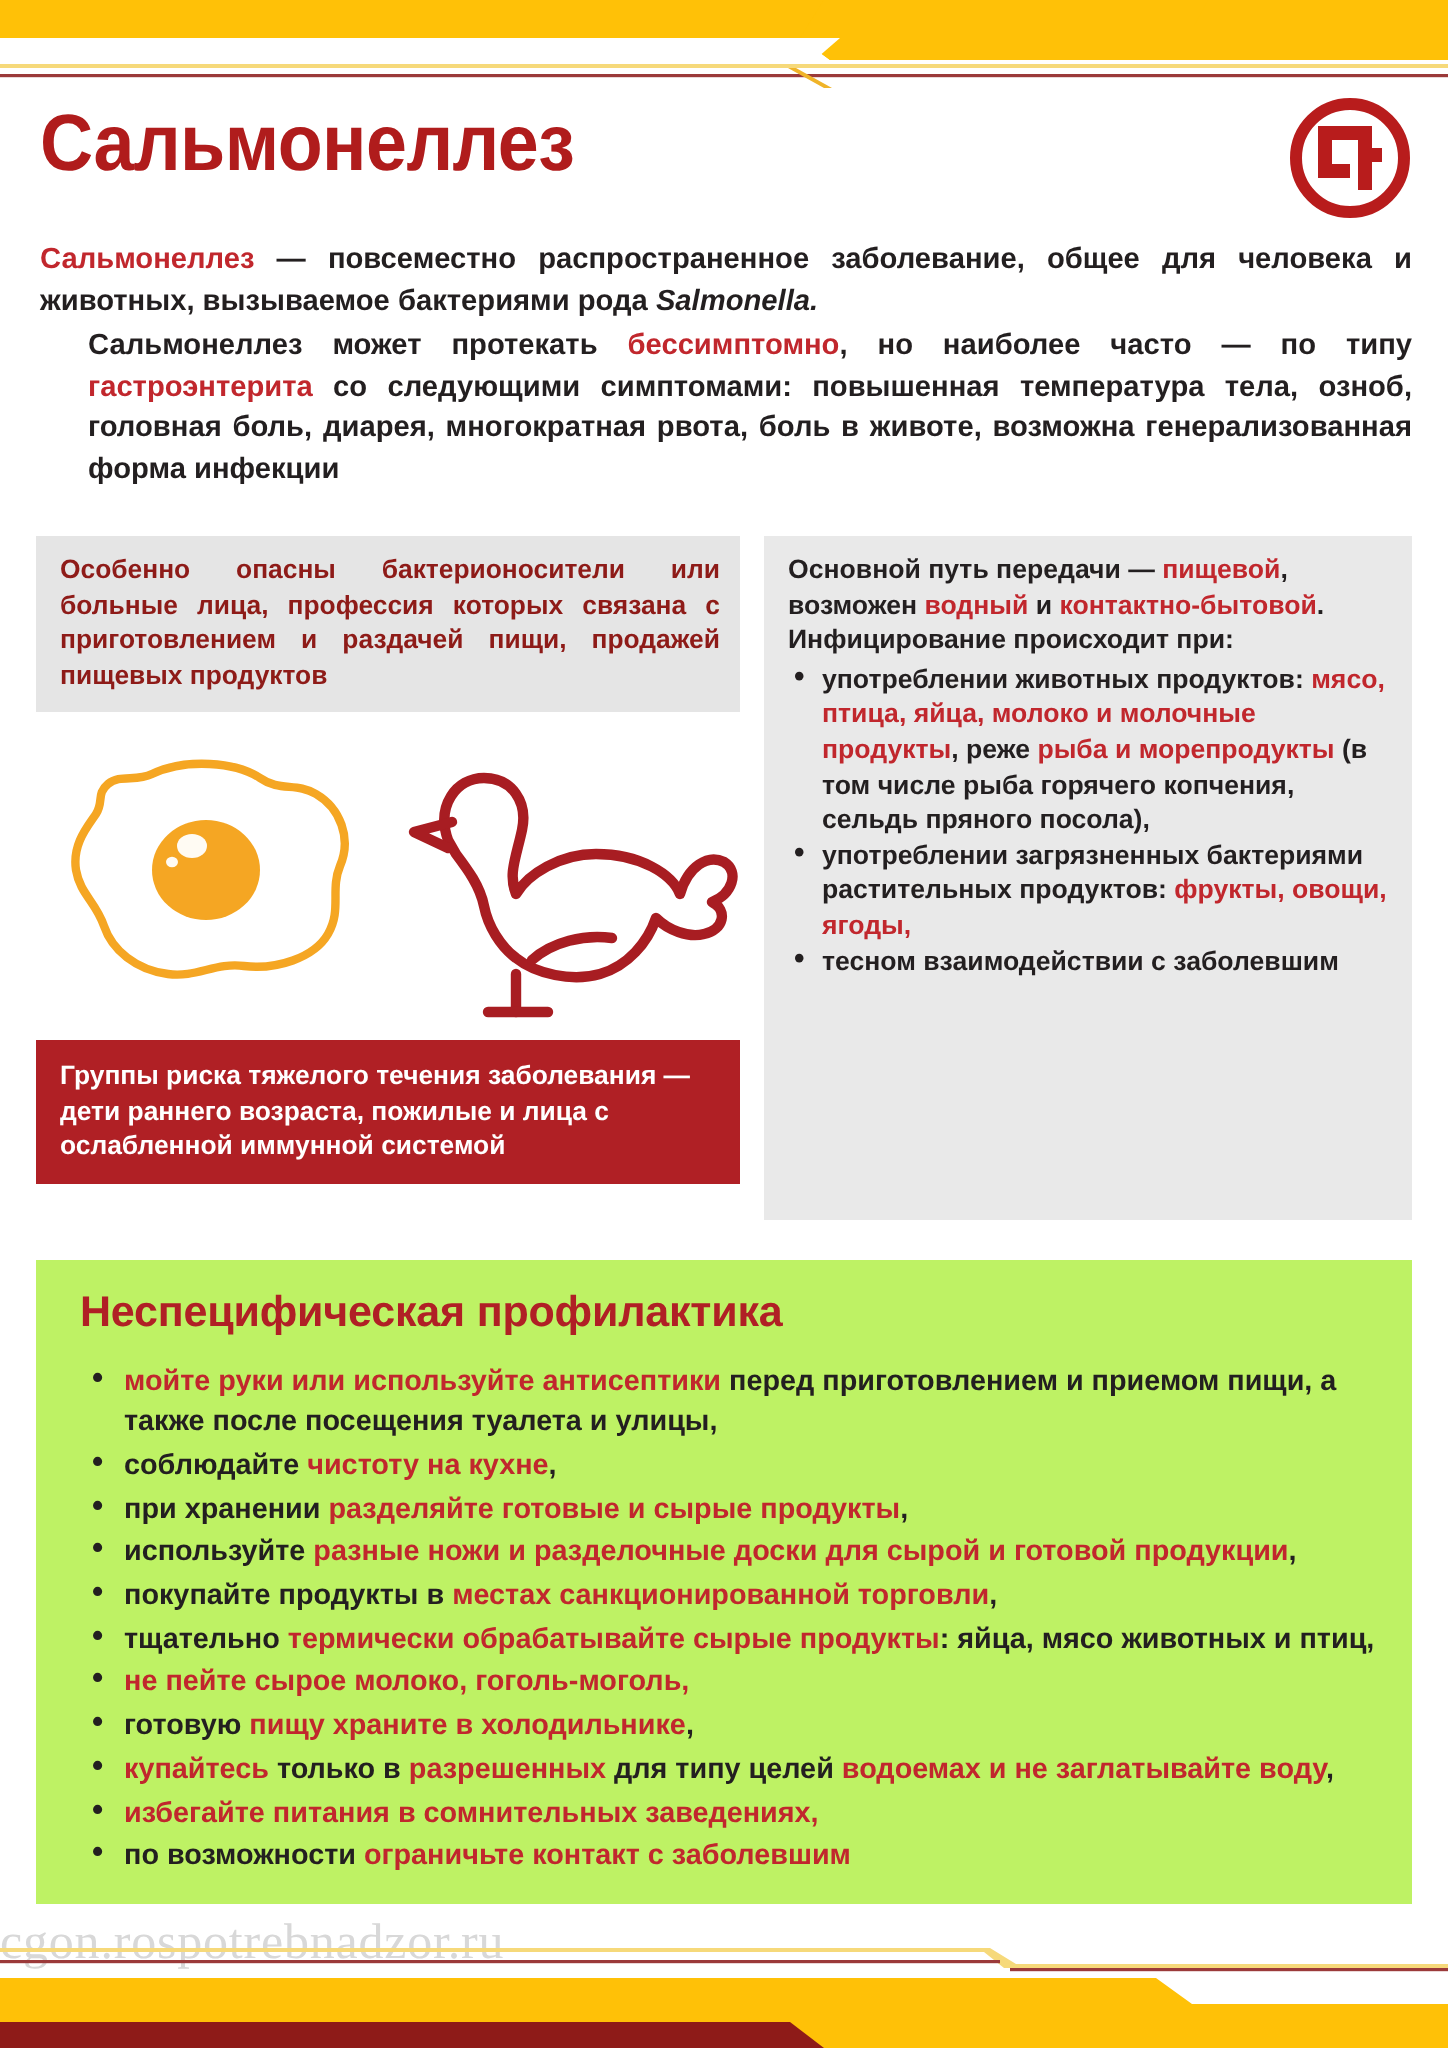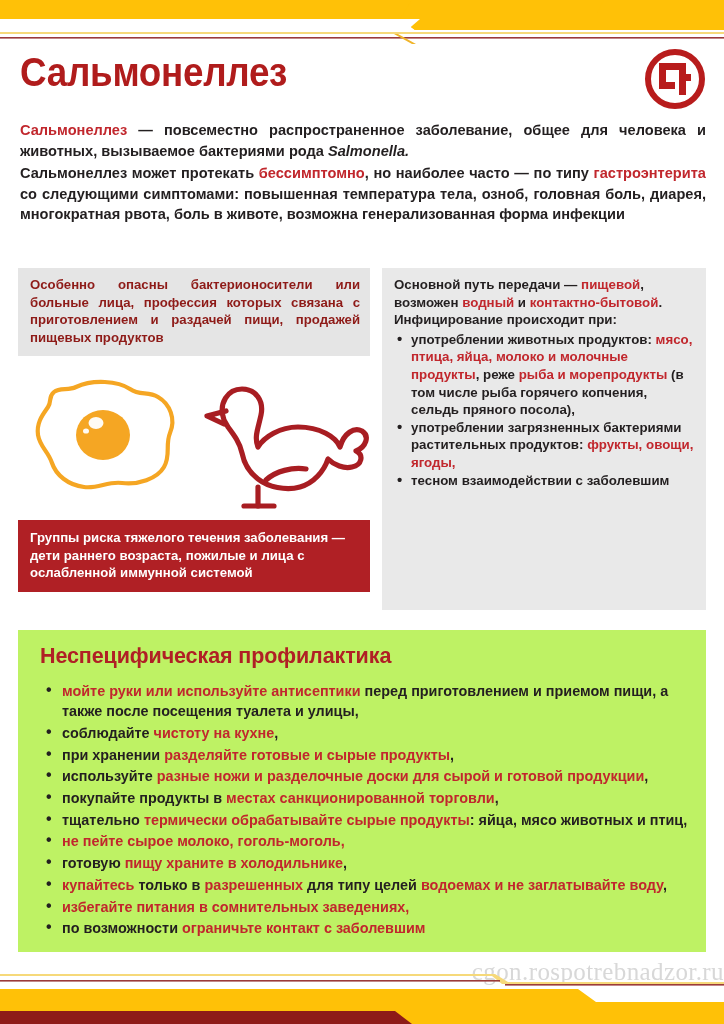--- a/index.html
+++ b/index.html
@@ -68,21 +68,21 @@
     left: 20px; top: 120px;
     width: 686px;
     font-size: 14.6px;
     line-height: 20.6px;
     color: #231f20;
     font-weight: bold;
     text-align: justify;
     font-family: "Liberation Sans", sans-serif;
   }
   .intro p { margin: 0 0 0 0; }
-  .intro p + p { margin-top: 2px; }
+  .intro p + p { margin-top: 2px; margin-left: 24px; }
   .hl { color: #C1272D; }
   .ital { font-style: italic; }
 
   
   .orange-box {
     position: absolute;
     left: 18px; top: 268px;
     width: 352px;
     padding: 8px 10px 10px 12px;
     background: #e5e5e5;
@@ -190,21 +190,21 @@
     top: -1px;
     font-size: 16px;
     color: #231f20;
   }
 
   
   .watermark {
     position: absolute;
     left: 0; top: 958px;
     width: 724px;
-    text-align: right;
+    text-align: left;
     font-family: "Liberation Serif", serif;
     font-size: 25px;
     color: #d8d8d8;
     letter-spacing: 0.4px;
     pointer-events: none;
   }
 </style>
 </head>
 <body>
 

